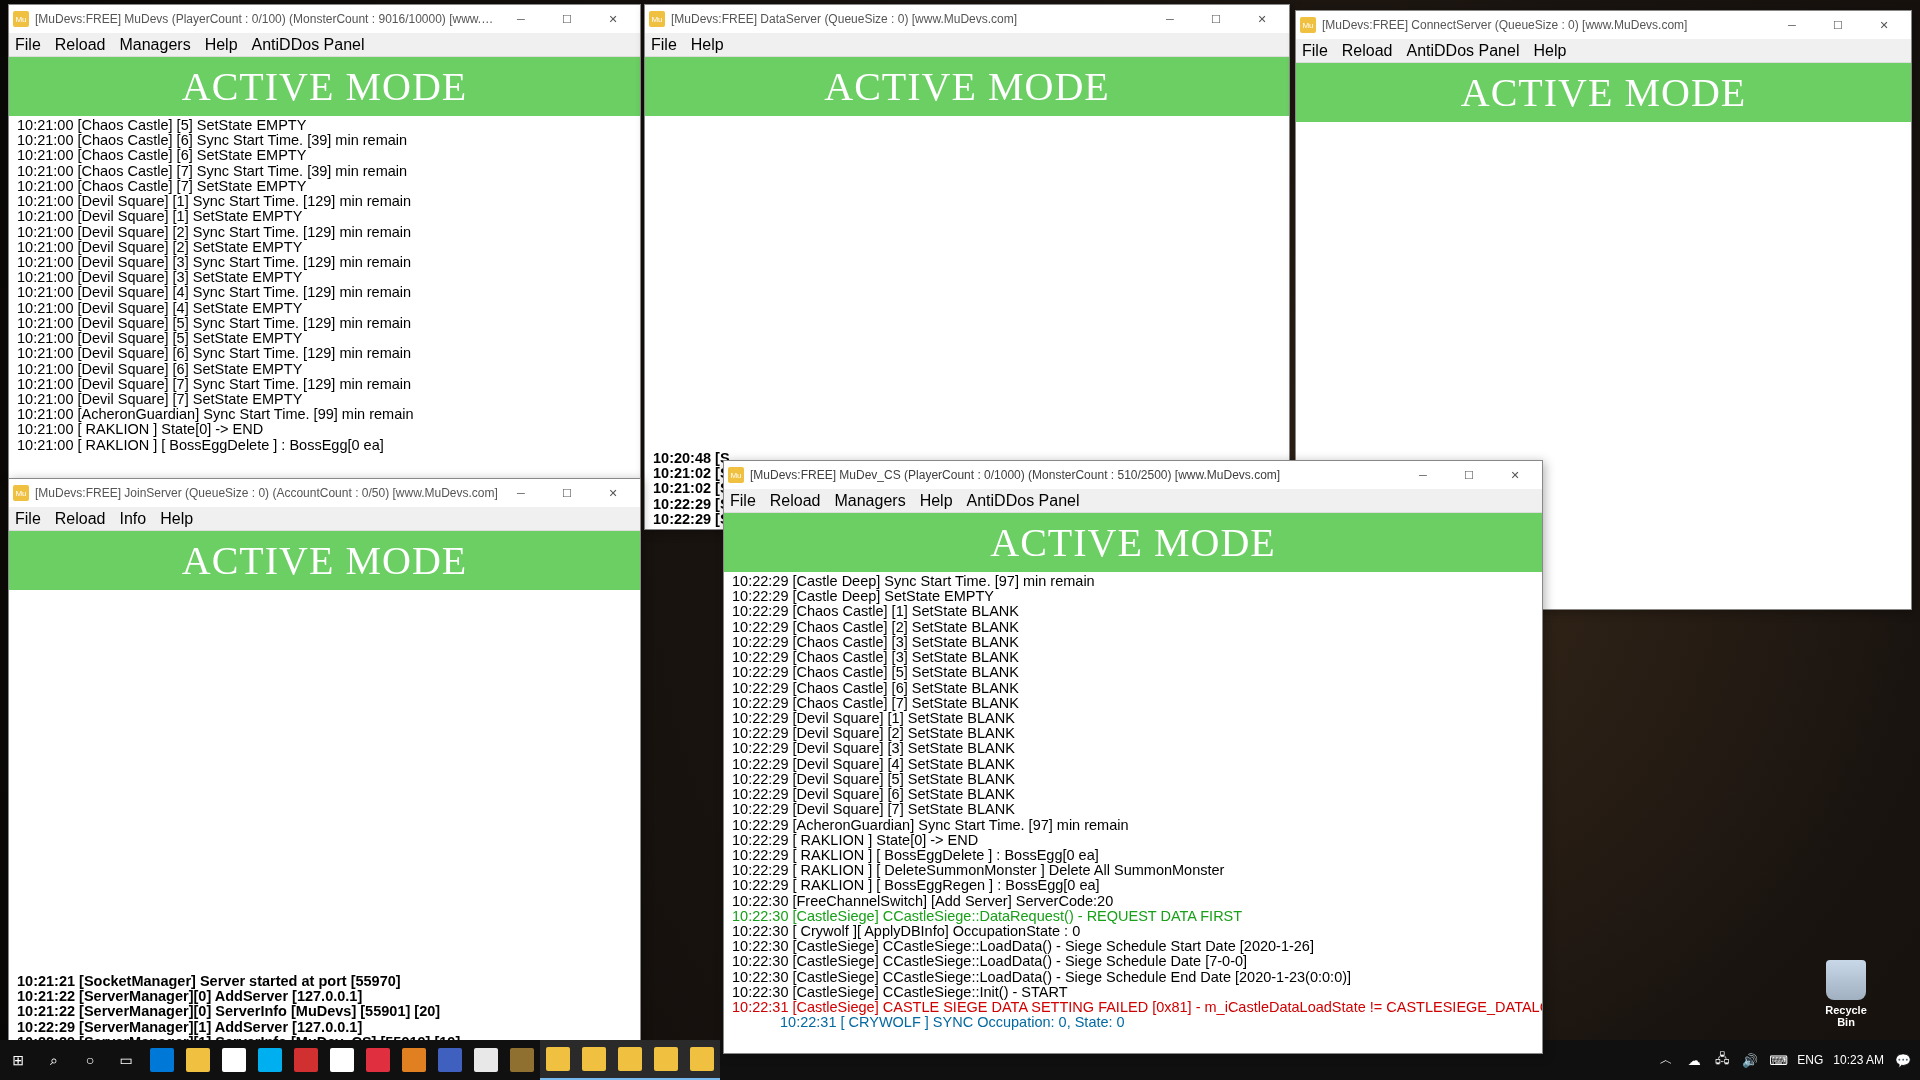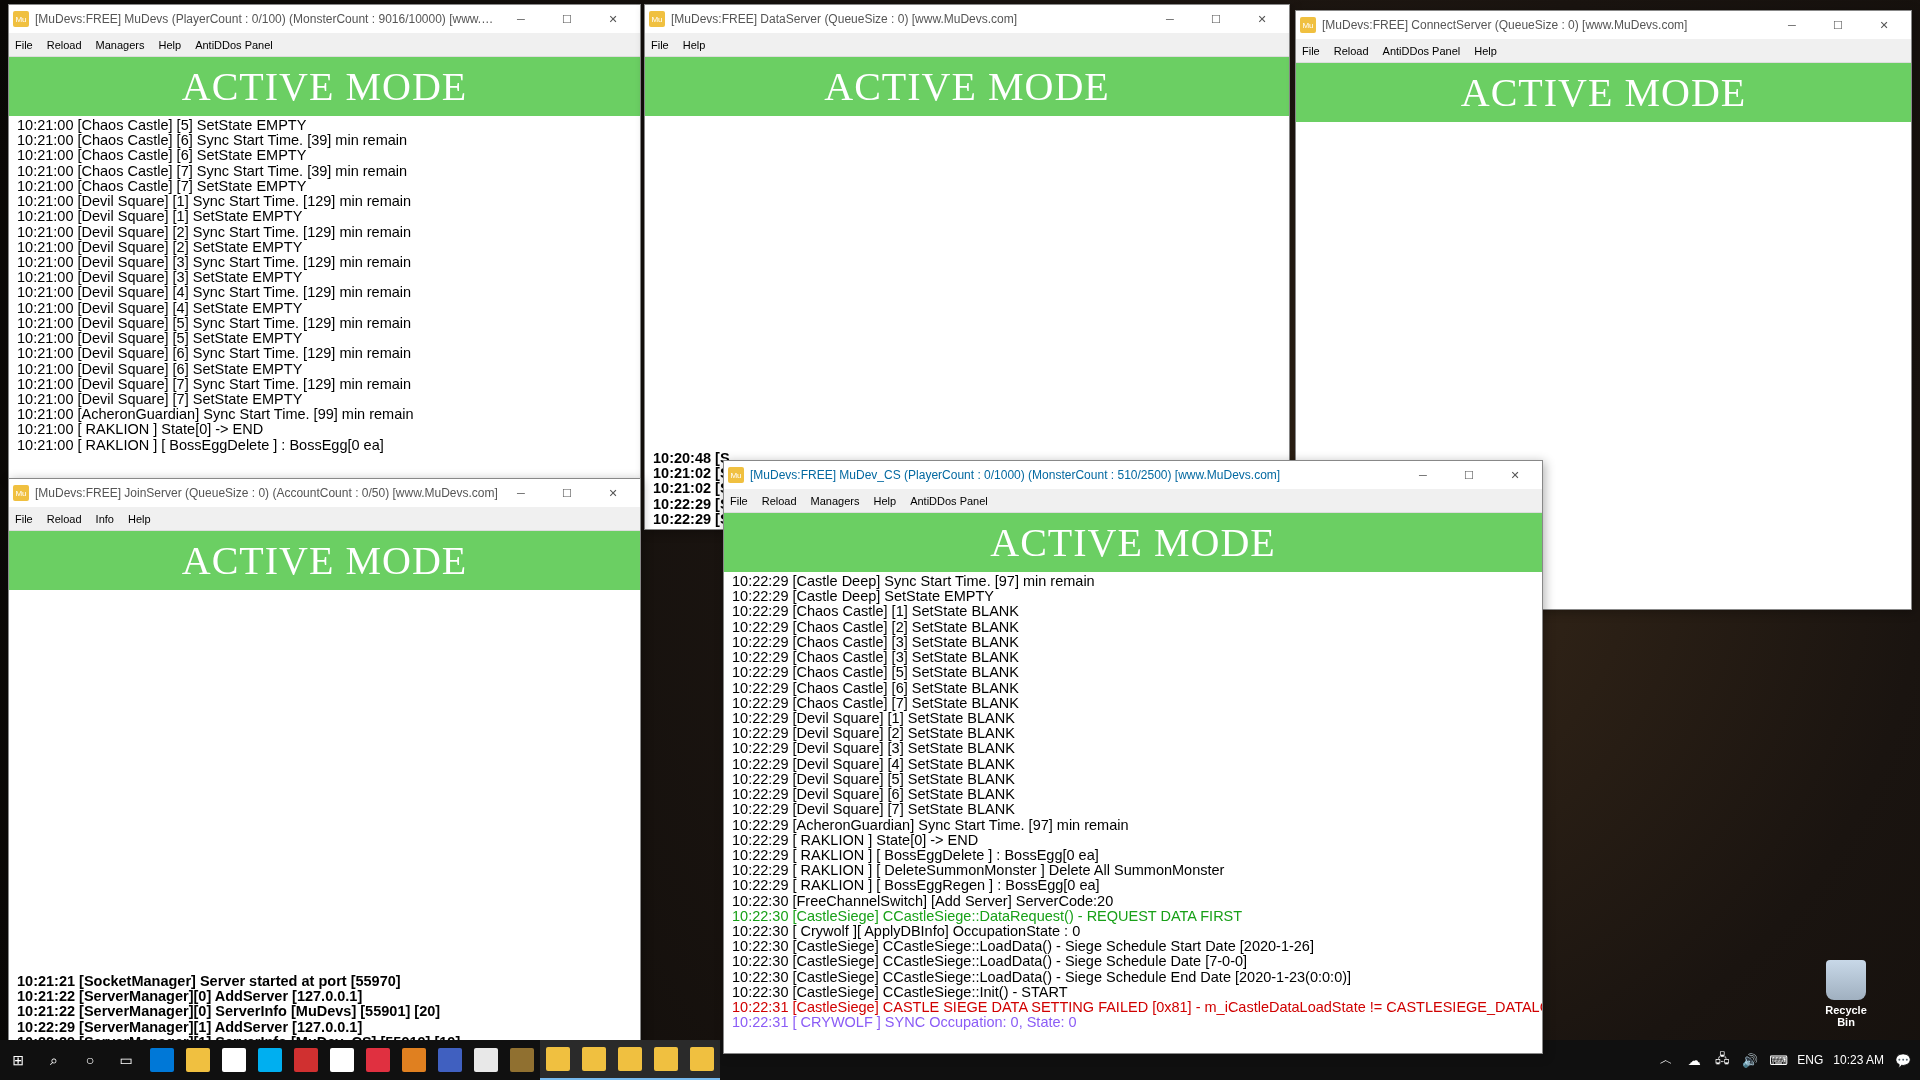--- a/index.html
+++ b/index.html
@@ -19,36 +19,36 @@
   display: flex; flex-direction: column;
 }
 .titlebar {
   height: 28px; background: #fff; display: flex; align-items: center; padding: 0 4px; font-size: 12px;
 }
 .titlebar .app-icon { width: 16px; height: 16px; background: #f0c040; border-radius: 2px; margin-right: 6px; font-size: 8px; color: #fff; display: flex; align-items: center; justify-content: center; }
 .titlebar .title-text { flex: 1; white-space: nowrap; overflow: hidden; text-overflow: ellipsis; color: #555; }
 .win-btns { display: flex; }
 .win-btn { width: 46px; height: 28px; display: flex; align-items: center; justify-content: center; font-size: 11px; color: #555; }
 
-.menubar { height: 24px; background: #f0f0f0; display: flex; align-items: center; padding: 0 6px; font-size: 11px; gap: 14px; border-bottom: 1px solid #ddd; }
+.menubar { height: 24px; background: #f0f0f0; display: flex; align-items: center; padding: 0 6px; font-size: 16px; gap: 14px; border-bottom: 1px solid #ddd; }
 .menubar span { cursor: default; }
 
 .active-banner {
   background: #6bcf63; color: #fff; text-align: center; font-size: 40px; font-family: Georgia, serif;
   padding: 6px 0; letter-spacing: 1px;
 }
 
 .log-area {
   flex: 1; background: #fff; overflow: hidden; padding: 2px 8px; font-size: 14.5px; line-height: 1.05;
   font-family: Arial, sans-serif; font-weight: normal;
 }
 .log-area .line { white-space: nowrap; }
 .log-area .green { color: #18a018; }
 .log-area .red { color: #d00000; }
-.log-area .blue { color: #8b5cf6; }
+.log-area .blue { color: #0369a1; margin-left: 48px; }
 
 .log-bottom {
   background: #fff; padding: 2px 8px; font-size: 14.5px; font-weight: bold; line-height: 1.05;
 }
 
 
 .taskbar {
   position: absolute; bottom: 0; left: 0; right: 0; height: 40px;
   background: #101010; display: flex; align-items: center; color: #fff;
 }
@@ -200,21 +200,21 @@
       <div class="line">10:21:22 [ServerManager][0] AddServer [127.0.0.1]</div>
       <div class="line">10:21:22 [ServerManager][0] ServerInfo [MuDevs] [55901] [20]</div>
       <div class="line">10:22:29 [ServerManager][1] AddServer [127.0.0.1]</div>
       <div class="line">10:22:29 [ServerManager][1] ServerInfo [MuDev_CS] [55919] [19]</div>
     </div>
 </div>
 
 <div class="window" id="win-cs">
   <div class="titlebar">
     <div class="app-icon">Mu</div>
-    <div class="title-text" style="color:#0369a1">[MuDevs:FREE] MuDev_CS (PlayerCount : 0/1000) (MonsterCount : 510/2500) [www.MuDevs.com]</div>
+    <div class="title-text" style="color:#404040">[MuDevs:FREE] MuDev_CS (PlayerCount : 0/1000) (MonsterCount : 510/2500) [www.MuDevs.com]</div>
     <div class="win-btns">
       <div class="win-btn">─</div>
       <div class="win-btn">☐</div>
       <div class="win-btn close">✕</div>
     </div>
   </div>
   <div class="menubar" id="menu-cs">
       <span>File</span>
       <span>Reload</span>
       <span>Managers</span>

